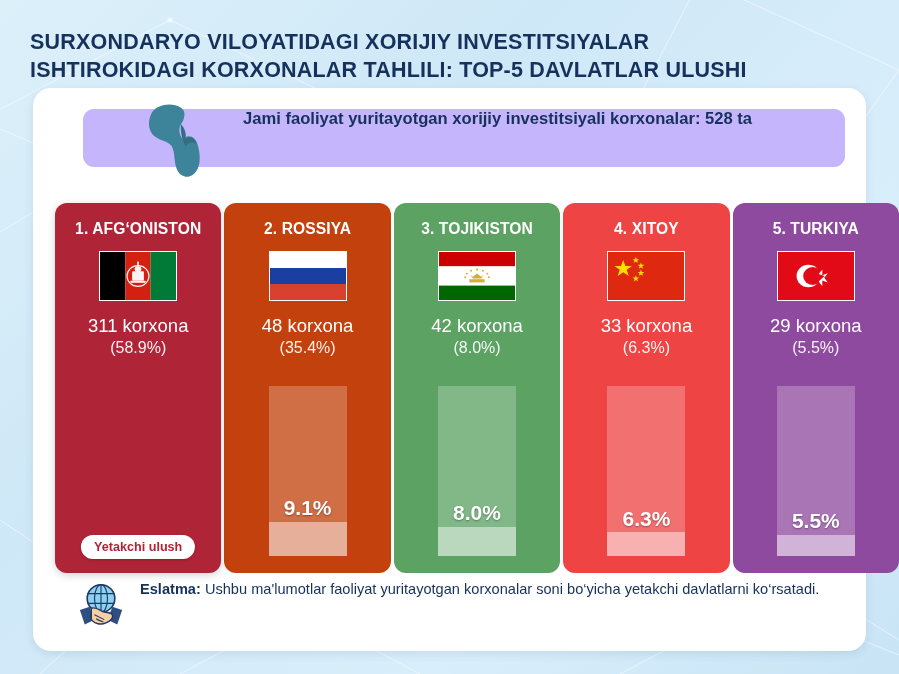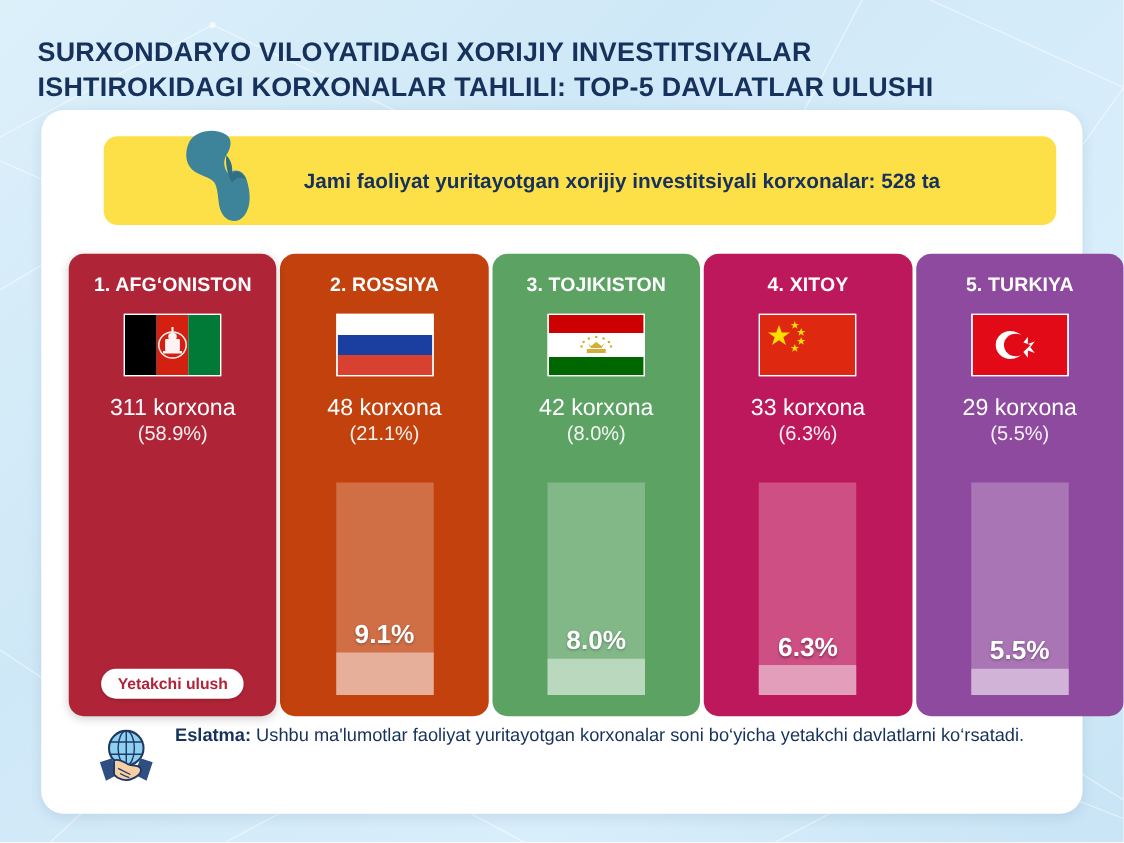--- a/index.html
+++ b/index.html
@@ -39,27 +39,27 @@
     width: 833px; height: 563px;
     background: #ffffff;
     border-radius: 18px;
     box-shadow: 0 3px 10px rgba(20,60,100,.10);
     padding: 18px 20px 16px;
   }
 
   
   .summary {
     position: relative;
-    height: 71px;
+    height: 58px;
     margin: 3px 0 0 30px;
     width: 762px;
-    background: #fde047;
+    background: #c4b5fd;
     border-radius: 11px;
     display: flex;
-    align-items: center;
+    align-items: flex-start;
   }
   .summary-map {
     position: absolute;
     left: 52px; top: -16px;
     width: 92px; height: 92px;
   }
   .summary-text {
     margin-left: 160px;
     color: #16315c;
     font-weight: bold;
@@ -251,21 +251,21 @@
       <div class="col" style="background:#c2410c">
         <div class="col-name">2. ROSSIYA</div>
         <div class="flag">
           <svg viewBox="0 0 90 60" preserveAspectRatio="none" aria-hidden="true">
             <rect x="0" y="0" width="90" height="20" fill="#ffffff"></rect>
             <rect x="0" y="20" width="90" height="20" fill="#1b3fa0"></rect>
             <rect x="0" y="40" width="90" height="20" fill="#d8402f"></rect>
           </svg>
         </div>
         <div class="count">48 korxona</div>
-        <div class="pct-small">(21.1%)</div>
+        <div class="pct-small">(35.4%)</div>
         <div class="bar-track">
           <div class="bar-fill" style="height:20%"></div>
           <div class="bar-label" style="bottom:21%">9.1%</div>
         </div>
       </div>
 
       <div class="col" style="background:#5ba263">
         <div class="col-name">3. TOJIKISTON</div>
         <div class="flag">
           <svg viewBox="0 0 90 60" preserveAspectRatio="none" aria-hidden="true">
@@ -286,21 +286,21 @@
           </svg>
         </div>
         <div class="count">42 korxona</div>
         <div class="pct-small">(8.0%)</div>
         <div class="bar-track">
           <div class="bar-fill" style="height:17%"></div>
           <div class="bar-label" style="bottom:18%">8.0%</div>
         </div>
       </div>
 
-      <div class="col" style="background:#be185d">
+      <div class="col" style="background:#ef4444">
         <div class="col-name">4. XITOY</div>
         <div class="flag">
           <svg viewBox="0 0 90 60" preserveAspectRatio="none" aria-hidden="true">
             <rect x="0" y="0" width="90" height="60" fill="#de2910"></rect>
             <g fill="#ffde00">
               <polygon points="18,10 20.6,17.6 28.4,17.6 22.1,22.3 24.6,30 18,25.2 11.4,30 13.9,22.3 7.6,17.6 15.4,17.6"></polygon>
               <polygon points="33,6 34,9 37,9 34.6,10.8 35.5,13.8 33,12 30.5,13.8 31.4,10.8 29,9 32,9"></polygon>
               <polygon points="39,13 40,16 43,16 40.6,17.8 41.5,20.8 39,19 36.5,20.8 37.4,17.8 35,16 38,16"></polygon>
               <polygon points="39,22 40,25 43,25 40.6,26.8 41.5,29.8 39,28 36.5,29.8 37.4,26.8 35,25 38,25"></polygon>
               <polygon points="33,29 34,32 37,32 34.6,33.8 35.5,36.8 33,35 30.5,36.8 31.4,33.8 29,32 32,32"></polygon>

